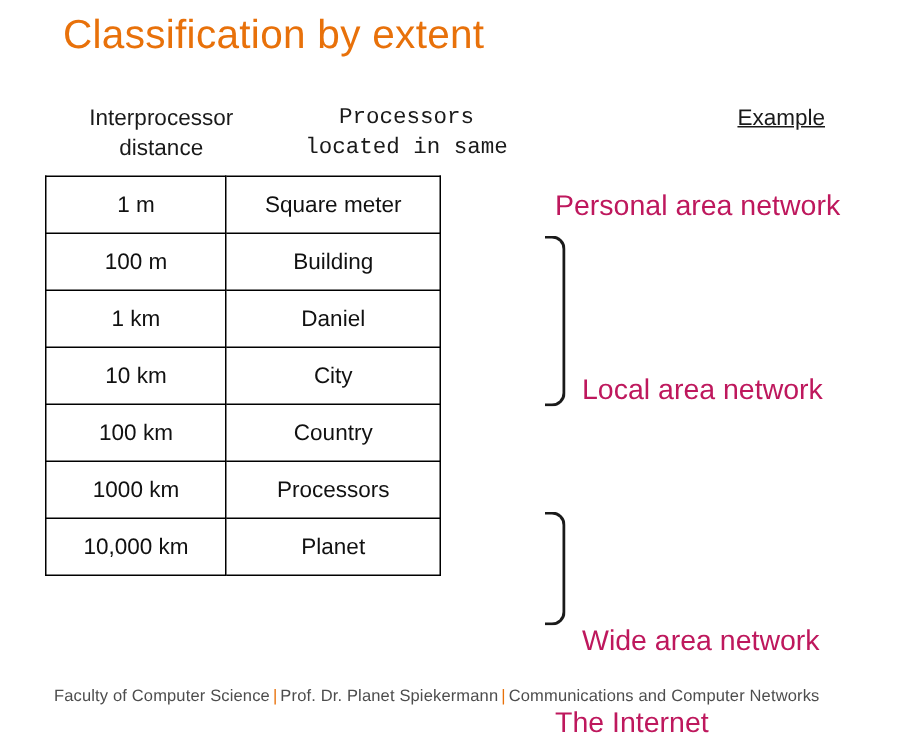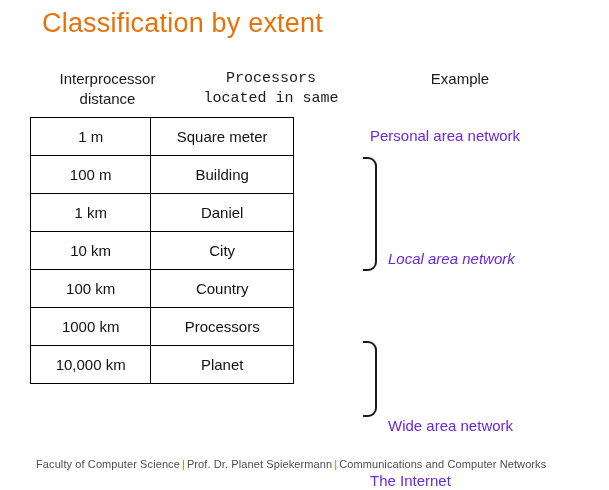--- a/index.html
+++ b/index.html
@@ -43,21 +43,21 @@
   }
   .col-header {
     position: absolute;
     text-align: center;
     font-size: 15px;
     line-height: 20px;
     color: #1a1a1a;
   }
   .ch-1 { left: 0px;   width: 155px; }
   .ch-2 { left: 155px; width: 172px; font-family: Liberation Mono, monospace; }
-  .ch-3 { left: 340px; width: 180px; text-align: center; }
+  .ch-3 { left: 340px; width: 180px; text-align: right; text-decoration: underline; }
 
   table.extent {
     position: absolute;
     left: 0px;
     top: 48px;
     border-collapse: collapse;
     width: 264px;
   }
   table.extent td {
     border: 1px solid #000000;
@@ -73,22 +73,22 @@
   
   .examples {
     position: absolute;
     left: 340px;
     top: 48px;
     width: 265px;
     height: 310px;
   }
   .example-label {
     position: absolute;
-    font-size: 15px;
-    color: #6d28d9;
+    font-size: 19px;
+    color: #be185d;
     white-space: nowrap;
   }
 
   
   .brace {
     position: absolute;
     left: 333px;
     width: 12px;
     border: 2px solid #1a1a1a;
     border-left: none;
@@ -159,21 +159,21 @@
           <td class="c2">Planet</td>
         </tr>
       </tbody>
     </table>
 
     <div class="brace" style="top: 88px; height: 110px;"></div>
     <div class="brace" style="top: 272px; height: 72px;"></div>
 
     <div class="examples">
       <div class="example-label" style="left: 0px; top: 10px;">Personal area network</div>
-      <div class="example-label" style="left: 18px; top: 133px; font-style: italic;">Local area network</div>
+      <div class="example-label" style="left: 18px; top: 133px;">Local area network</div>
       <div class="example-label" style="left: 18px; top: 300px;">Wide area network</div>
       <div class="example-label" style="left: 0px; top: 355px;">The Internet</div>
     </div>
 
   </div>
 
   <div class="footer">
     <span>Faculty of Computer Science</span><span class="sep">|</span><span>Prof. Dr. Planet Spiekermann</span><span class="sep">|</span><span>Communications and Computer Networks</span>
   </div>
 

